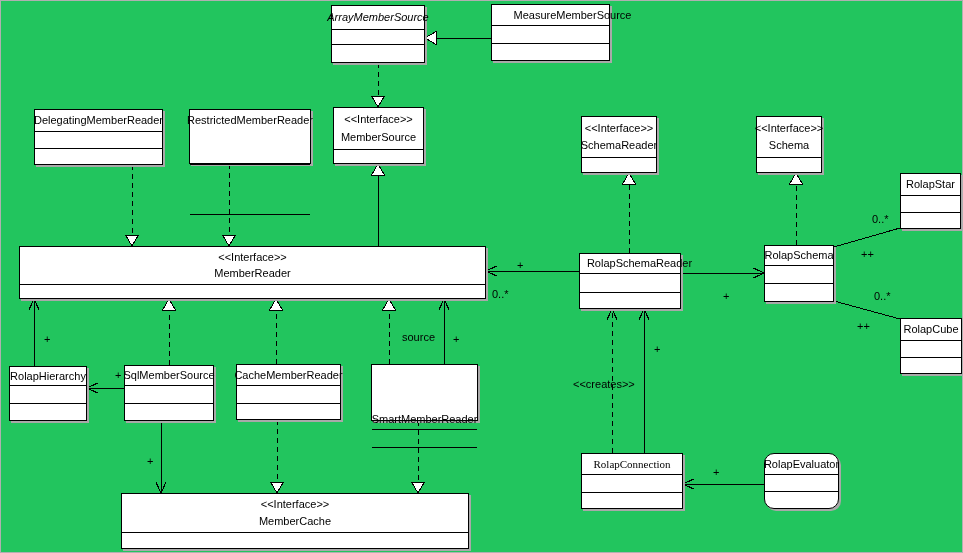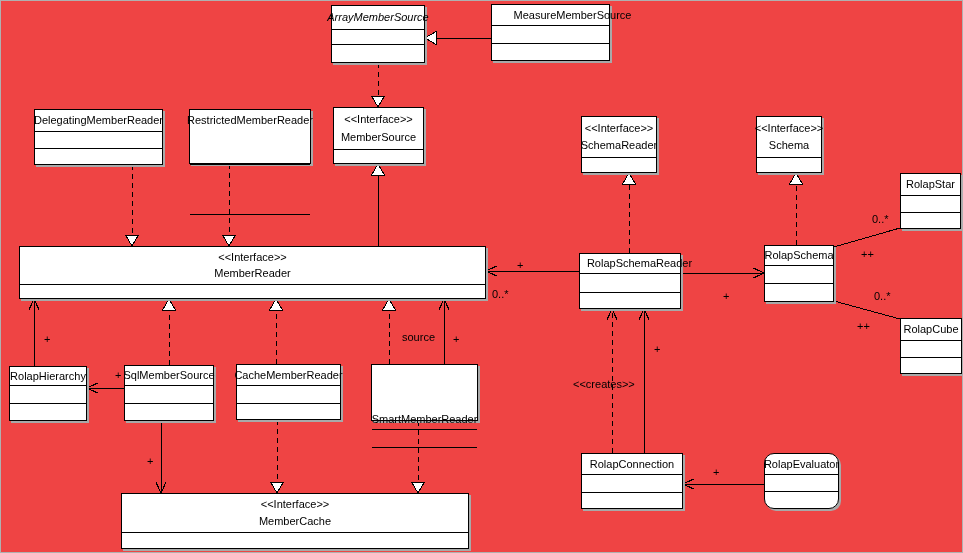--- a/index.html
+++ b/index.html
@@ -24,21 +24,21 @@
   .row{border-top:1px solid #000;box-sizing:border-box;flex:0 0 auto;}
   .row.flex{flex:1 1 auto;}
   .conn{stroke:#000;stroke-width:1;fill:none;}
   .conn.dashed{stroke-dasharray:5,4;}
   .tri{fill:#fff;stroke:#000;stroke-width:1;}
   .lbl{position:absolute;font-size:11px;line-height:12px;white-space:nowrap;}
 </style>
 </head>
 <body>
 
-<div class="diagram" style="background: #ef4444;">
+<div class="diagram" style="background: #22c55e;">
   <svg class="connectors" width="963" height="553" xmlns="http://www.w3.org/2000/svg">
       <line x1="490" y1="37" x2="435" y2="37" class="conn"></line>
       <polygon points="424,37 435,30.5 435,43.5" class="tri"></polygon>
       <line x1="377" y1="62" x2="377" y2="95" class="conn dashed"></line>
       <polygon points="377,106 370.5,95 383.5,95" class="tri"></polygon>
       <line x1="377" y1="245" x2="377" y2="174" class="conn"></line>
       <polygon points="377,163 383.5,174 370.5,174" class="tri"></polygon>
       <line x1="131" y1="164" x2="131" y2="234" class="conn dashed"></line>
       <polygon points="131,245 124.5,234 137.5,234" class="tri"></polygon>
       <line x1="228" y1="163" x2="228" y2="234" class="conn dashed"></line>
@@ -201,21 +201,21 @@
         <div class="row flex"></div>
       </div>
       <div class="cls" style="left: 120px; top: 492px; width: 348px; height: 56px;">
         <div class="title iface" style="height: 38px;">
           <div class="stereo">&lt;&lt;Interface&gt;&gt;</div>
           <div class="cname">MemberCache</div>
         </div>
         <div class="row flex"></div>
       </div>
       <div class="cls" style="left: 580px; top: 452px; width: 102px; height: 56px;">
-        <div class="title" style="height: 20px;">
+        <div class="title" style="height: 20px; font-family: Liberation Serif, serif;">
           <div class="cname">RolapConnection</div>
         </div>
         <div class="row" style="height: 18px;"></div>
         <div class="row flex"></div>
       </div>
       <div class="cls" style="left: 763px; top: 452px; width: 75px; height: 56px; border-radius: 10px;">
         <div class="title" style="height: 20px;">
           <div class="cname">RolapEvaluator</div>
         </div>
         <div class="row" style="height: 17px;"></div>

